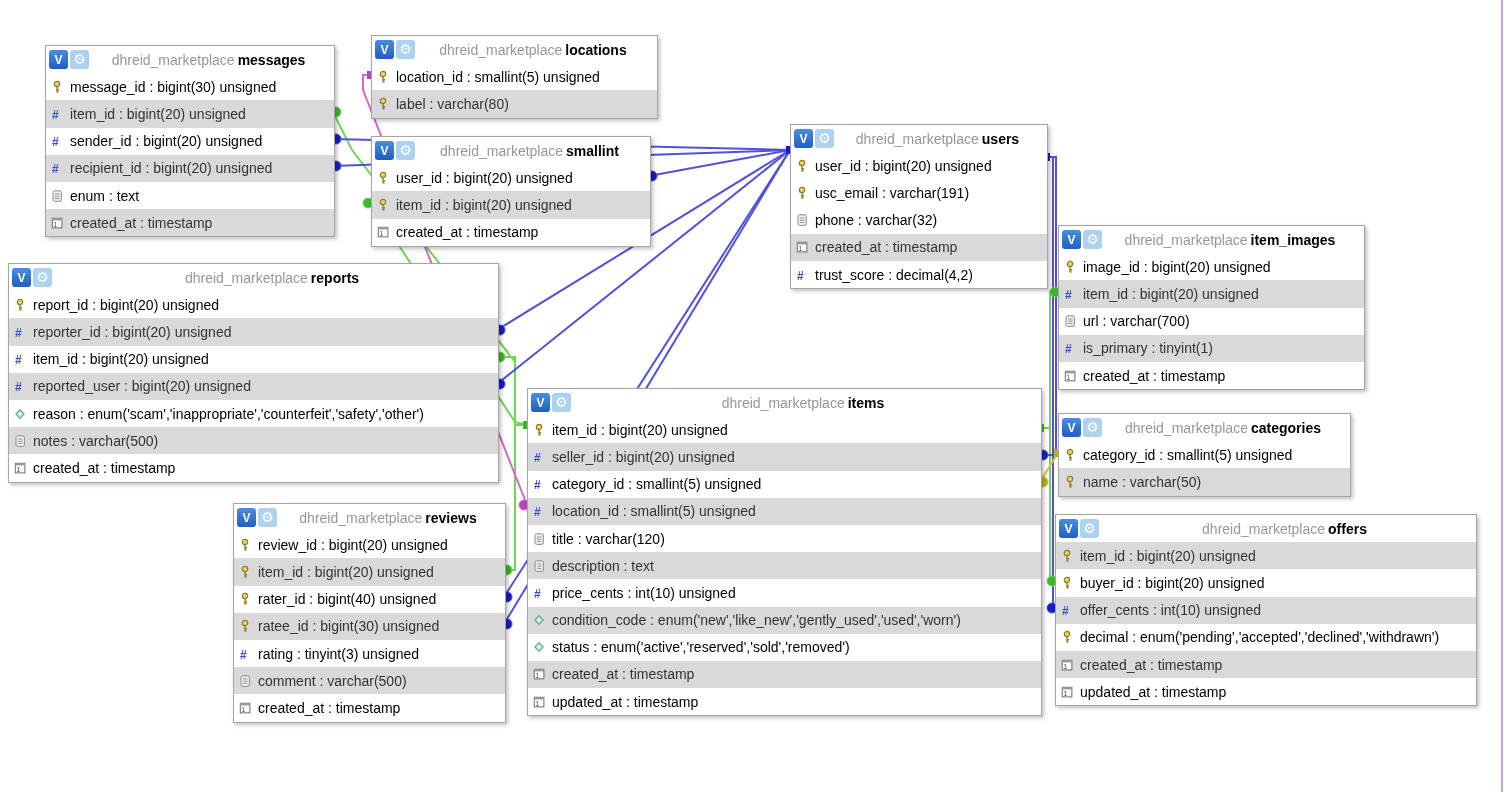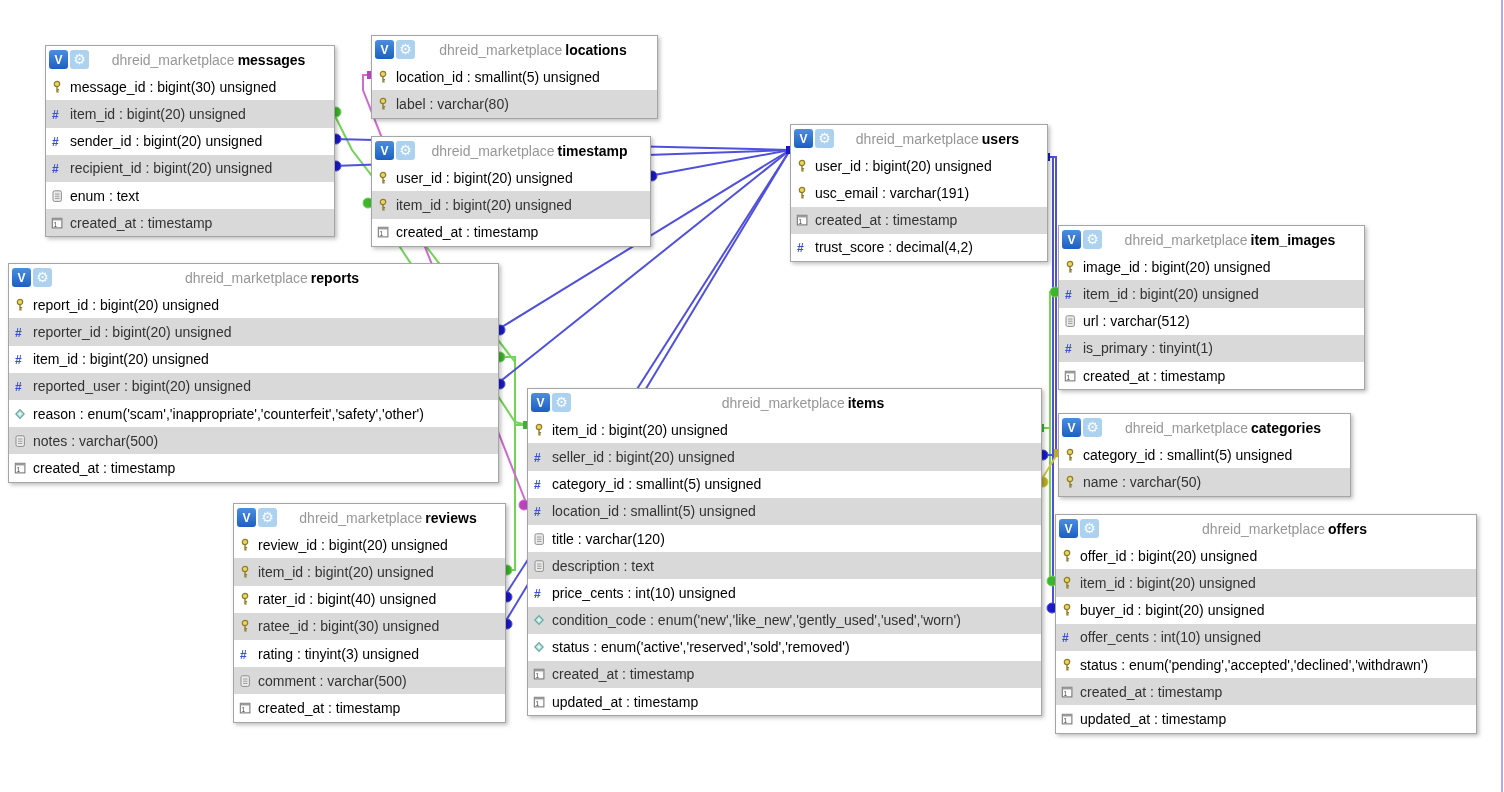--- a/index.html
+++ b/index.html
@@ -154,21 +154,21 @@
             <circle cx="7" cy="4" r="2.7" fill="#ead65e" stroke="#8f7d2c" stroke-width="1.2"></circle>
             <path d="M7 6.7 L7 12.4 M7 9.8 L9.1 9.8 M7 11.9 L8.7 11.9" stroke="#8f7d2c" stroke-width="1.4" fill="none"></path>
           </svg>
           <span class="col-text">label : varchar(80)</span>
         </div>
       </div>
       <div class="dbtable" style="left: 371px; top: 136px; width: 278px;">
         <div class="dbtable-header">
           <span class="v-icon">V</span>
           <span class="gear-icon">⚙</span>
-          <span class="tbl-title"><span class="tbl-schema">dhreid_marketplace</span><span class="tbl-name">timestamp</span></span>
+          <span class="tbl-title"><span class="tbl-schema">dhreid_marketplace</span><span class="tbl-name">smallint</span></span>
         </div>
         <div class="col-row">
           <svg class="col-icon" viewBox="0 0 14 14">
             <circle cx="7" cy="4" r="2.7" fill="#ead65e" stroke="#8f7d2c" stroke-width="1.2"></circle>
             <path d="M7 6.7 L7 12.4 M7 9.8 L9.1 9.8 M7 11.9 L8.7 11.9" stroke="#8f7d2c" stroke-width="1.4" fill="none"></path>
           </svg>
           <span class="col-text">user_id : bigint(20) unsigned</span>
         </div>
         <div class="col-row alt">
           <svg class="col-icon" viewBox="0 0 14 14">
@@ -198,20 +198,27 @@
             <path d="M7 6.7 L7 12.4 M7 9.8 L9.1 9.8 M7 11.9 L8.7 11.9" stroke="#8f7d2c" stroke-width="1.4" fill="none"></path>
           </svg>
           <span class="col-text">user_id : bigint(20) unsigned</span>
         </div>
         <div class="col-row">
           <svg class="col-icon" viewBox="0 0 14 14">
             <circle cx="7" cy="4" r="2.7" fill="#ead65e" stroke="#8f7d2c" stroke-width="1.2"></circle>
             <path d="M7 6.7 L7 12.4 M7 9.8 L9.1 9.8 M7 11.9 L8.7 11.9" stroke="#8f7d2c" stroke-width="1.4" fill="none"></path>
           </svg>
           <span class="col-text">usc_email : varchar(191)</span>
+        </div>
+        <div class="col-row">
+          <svg class="col-icon" viewBox="0 0 14 14">
+            <rect x="3" y="1.8" width="8.4" height="10.6" rx="1.6" fill="#ececec" stroke="#8e8e8e"></rect>
+            <path d="M5 5 L9.5 5 M5 7.2 L9.5 7.2 M5 9.4 L9.5 9.4" stroke="#9a9a9a" stroke-width="1"></path>
+          </svg>
+          <span class="col-text">phone : varchar(32)</span>
         </div>
         <div class="col-row alt">
           <svg class="col-icon" viewBox="0 0 14 14">
             <rect x="2.3" y="2.3" width="9.6" height="9.6" fill="#fbfbfb" stroke="#6f6f6f"></rect>
             <rect x="2.3" y="2.3" width="9.6" height="2.1" fill="#9a9a9a"></rect>
             <text x="3.6" y="10.8" font-size="6.5" fill="#444" font-family="Liberation Sans, sans-serif">1</text>
           </svg>
           <span class="col-text">created_at : timestamp</span>
         </div>
         <div class="col-row">
@@ -292,21 +299,21 @@
           <svg class="col-icon" viewBox="0 0 14 14">
             <text x="2" y="11.5" font-size="12" font-weight="bold" fill="#3a50d0" font-family="Liberation Sans, sans-serif">#</text>
           </svg>
           <span class="col-text">item_id : bigint(20) unsigned</span>
         </div>
         <div class="col-row">
           <svg class="col-icon" viewBox="0 0 14 14">
             <rect x="3" y="1.8" width="8.4" height="10.6" rx="1.6" fill="#ececec" stroke="#8e8e8e"></rect>
             <path d="M5 5 L9.5 5 M5 7.2 L9.5 7.2 M5 9.4 L9.5 9.4" stroke="#9a9a9a" stroke-width="1"></path>
           </svg>
-          <span class="col-text">url : varchar(512)</span>
+          <span class="col-text">url : varchar(700)</span>
         </div>
         <div class="col-row alt">
           <svg class="col-icon" viewBox="0 0 14 14">
             <text x="2" y="11.5" font-size="12" font-weight="bold" fill="#3a50d0" font-family="Liberation Sans, sans-serif">#</text>
           </svg>
           <span class="col-text">is_primary : tinyint(1)</span>
         </div>
         <div class="col-row">
           <svg class="col-icon" viewBox="0 0 14 14">
             <rect x="2.3" y="2.3" width="9.6" height="9.6" fill="#fbfbfb" stroke="#6f6f6f"></rect>
@@ -474,27 +481,20 @@
           </svg>
           <span class="col-text">created_at : timestamp</span>
         </div>
       </div>
       <div class="dbtable" style="left: 1055px; top: 514px; width: 420px;">
         <div class="dbtable-header">
           <span class="v-icon">V</span>
           <span class="gear-icon">⚙</span>
           <span class="tbl-title"><span class="tbl-schema">dhreid_marketplace</span><span class="tbl-name">offers</span></span>
         </div>
-        <div class="col-row">
-          <svg class="col-icon" viewBox="0 0 14 14">
-            <circle cx="7" cy="4" r="2.7" fill="#ead65e" stroke="#8f7d2c" stroke-width="1.2"></circle>
-            <path d="M7 6.7 L7 12.4 M7 9.8 L9.1 9.8 M7 11.9 L8.7 11.9" stroke="#8f7d2c" stroke-width="1.4" fill="none"></path>
-          </svg>
-          <span class="col-text">offer_id : bigint(20) unsigned</span>
-        </div>
         <div class="col-row alt">
           <svg class="col-icon" viewBox="0 0 14 14">
             <circle cx="7" cy="4" r="2.7" fill="#ead65e" stroke="#8f7d2c" stroke-width="1.2"></circle>
             <path d="M7 6.7 L7 12.4 M7 9.8 L9.1 9.8 M7 11.9 L8.7 11.9" stroke="#8f7d2c" stroke-width="1.4" fill="none"></path>
           </svg>
           <span class="col-text">item_id : bigint(20) unsigned</span>
         </div>
         <div class="col-row">
           <svg class="col-icon" viewBox="0 0 14 14">
             <circle cx="7" cy="4" r="2.7" fill="#ead65e" stroke="#8f7d2c" stroke-width="1.2"></circle>
@@ -506,21 +506,21 @@
           <svg class="col-icon" viewBox="0 0 14 14">
             <text x="2" y="11.5" font-size="12" font-weight="bold" fill="#3a50d0" font-family="Liberation Sans, sans-serif">#</text>
           </svg>
           <span class="col-text">offer_cents : int(10) unsigned</span>
         </div>
         <div class="col-row">
           <svg class="col-icon" viewBox="0 0 14 14">
             <circle cx="7" cy="4" r="2.7" fill="#ead65e" stroke="#8f7d2c" stroke-width="1.2"></circle>
             <path d="M7 6.7 L7 12.4 M7 9.8 L9.1 9.8 M7 11.9 L8.7 11.9" stroke="#8f7d2c" stroke-width="1.4" fill="none"></path>
           </svg>
-          <span class="col-text">status : enum('pending','accepted','declined','withdrawn')</span>
+          <span class="col-text">decimal : enum('pending','accepted','declined','withdrawn')</span>
         </div>
         <div class="col-row alt">
           <svg class="col-icon" viewBox="0 0 14 14">
             <rect x="2.3" y="2.3" width="9.6" height="9.6" fill="#fbfbfb" stroke="#6f6f6f"></rect>
             <rect x="2.3" y="2.3" width="9.6" height="2.1" fill="#9a9a9a"></rect>
             <text x="3.6" y="10.8" font-size="6.5" fill="#444" font-family="Liberation Sans, sans-serif">1</text>
           </svg>
           <span class="col-text">created_at : timestamp</span>
         </div>
         <div class="col-row">

